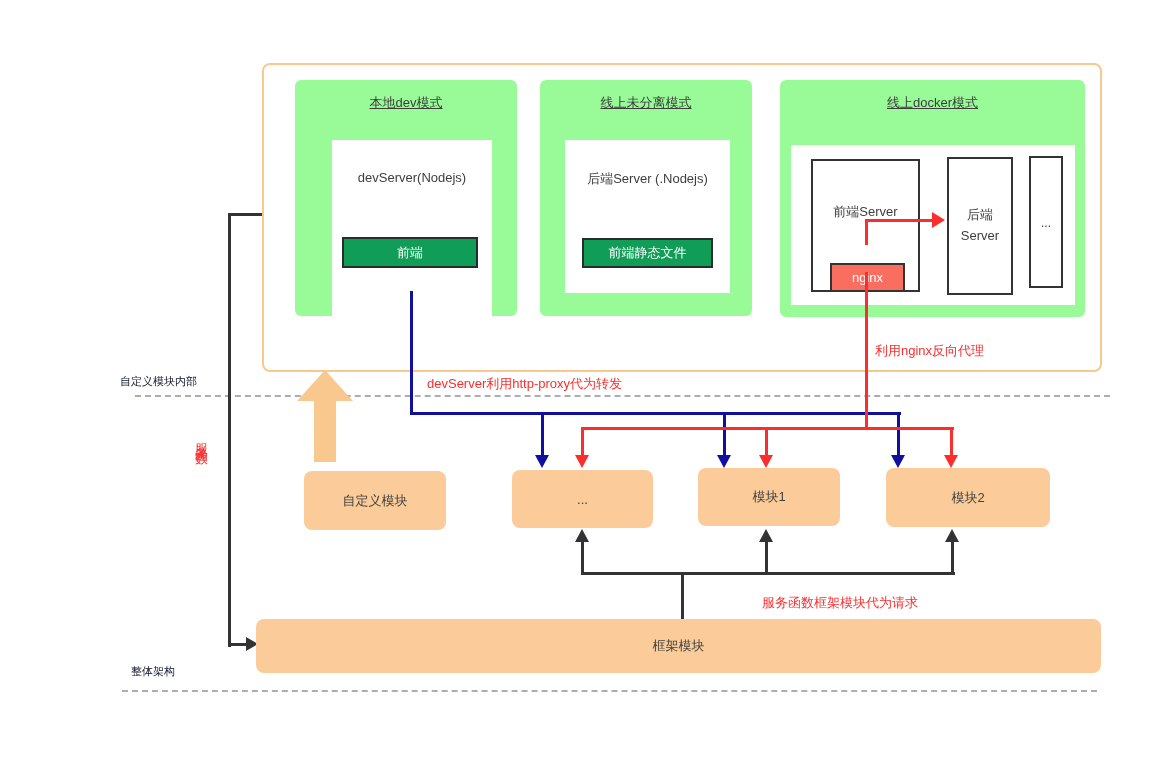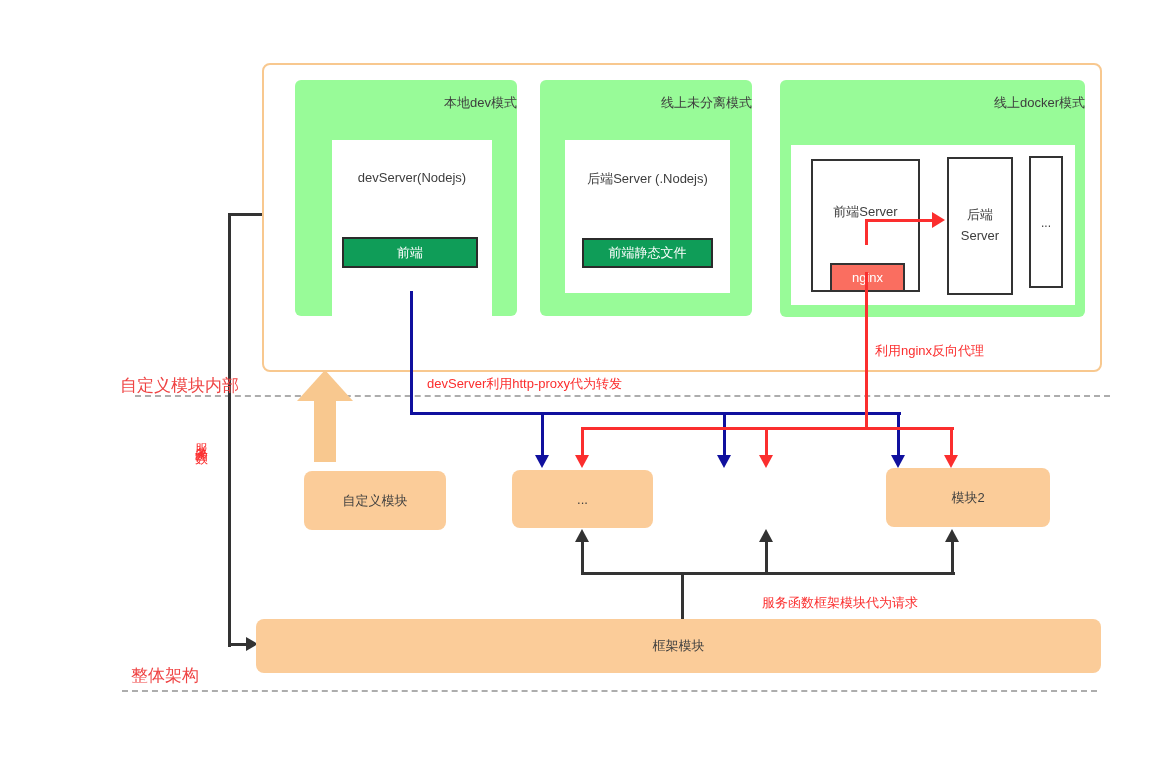--- a/index.html
+++ b/index.html
@@ -5,21 +5,21 @@
   html,body{margin:0;padding:0;background:#ffffff;}
   #stage{
     position:relative;width:1174px;height:764px;background:#ffffff;overflow:hidden;
     font-family:"Liberation Sans","DejaVu Sans",sans-serif;color:#3c3c3c;
   }
   .abs{position:absolute;}
   
   .outer{left:262px;top:63px;width:836px;height:305px;border:2px solid #f8c88f;border-radius:8px;background:#ffffff;}
   
   .panel{background:#98fb98;border-radius:6px;}
-  .panel-title{position:absolute;left:0;top:14px;width:100%;text-align:right;font-size:13px;color:#3d3d3d;}
+  .panel-title{position:absolute;left:0;top:14px;width:100%;text-align:center;font-size:13px;color:#3d3d3d;text-decoration:underline;}
   .whitebox{position:absolute;background:#ffffff;}
   .server-label{position:absolute;left:0;top:30px;width:100%;text-align:center;font-size:13px;color:#3d3d3d;}
   .greenbtn{position:absolute;background:#0f9d58;border:2px solid #2b2b2b;color:#ffffff;
     font-size:13px;display:flex;align-items:center;justify-content:center;box-sizing:border-box;}
   .docker-box{position:absolute;background:#ffffff;border:2px solid #333333;box-sizing:border-box;
     font-size:13px;color:#3d3d3d;text-align:center;}
   .nginx{position:absolute;background:#fa6e60;border:2px solid #333333;box-sizing:border-box;color:#ffffff;
     font-size:13px;display:flex;align-items:center;justify-content:center;}
   
   .line{position:absolute;}
@@ -34,21 +34,21 @@
   .tri-right-red{border-top:8px solid transparent;border-bottom:8px solid transparent;border-left:13px solid #fb2e2e;}
   .dashed{position:absolute;height:0;border-top:2px dashed #adadad;}
   
   .bigarrow-head{position:absolute;left:297px;top:370px;width:0;height:0;
     border-left:28px solid transparent;border-right:28px solid transparent;border-bottom:31px solid #f8c88f;}
   .bigarrow-shaft{position:absolute;left:314px;top:400px;width:22px;height:62px;background:#f8c88f;}
   
   .module{position:absolute;background:#fbcc99;border-radius:8px;display:flex;align-items:center;justify-content:center;
     font-size:13px;color:#3f3f3f;}
   
-  .seclabel{position:absolute;font-size:17px;color:#ef4444;white-space:nowrap;}
+  .seclabel{position:absolute;font-size:11px;color:#0f172a;white-space:nowrap;}
   .ann{position:absolute;font-size:13px;color:#fb2e2e;white-space:nowrap;}
   .vtext{position:absolute;font-size:13px;color:#fb2e2e;writing-mode:vertical-rl;text-orientation:upright;letter-spacing:3px;}
   .bserver{position:absolute;left:0;top:0;width:100%;height:100%;display:flex;flex-direction:column;
     align-items:center;justify-content:center;line-height:1.6;}
 </style>
 </head>
 <body>
 
 <div id="stage">
 
@@ -126,20 +126,21 @@
   <div class="line blk" style="left:765px;top:541px;width:3px;height:32px;"></div>
   <div class="tri tri-up-blk" style="left:759px;top:529px;"></div>
   <div class="line blk" style="left:951px;top:541px;width:3px;height:32px;"></div>
   <div class="tri tri-up-blk" style="left:945px;top:529px;"></div>
 
   <div class="bigarrow-head"></div>
   <div class="bigarrow-shaft"></div>
 
   <div class="module" style="left:304px;top:471px;width:142px;height:59px;">自定义模块</div>
   <div class="module" style="left:512px;top:470px;width:141px;height:58px;">...</div>
+  <div class="module" style="left:698px;top:468px;width:142px;height:58px;">模块1</div>
   <div class="module" style="left:886px;top:468px;width:164px;height:59px;">模块2</div>
   <div class="module" style="left:256px;top:619px;width:845px;height:54px;">框架模块</div>
 
   <div class="ann" style="left:427px;top:375px;">devServer利用http-proxy代为转发</div>
   <div class="ann" style="left:875px;top:342px;">利用nginx反向代理</div>
   <div class="ann" style="left:762px;top:594px;">服务函数框架模块代为请求</div>
   <div class="vtext" style="left:192px;top:433px;">服务函数</div>
 
   <div class="seclabel" style="left:120px;top:374px;">自定义模块内部</div>
   <div class="seclabel" style="left:131px;top:664px;">整体架构</div>

